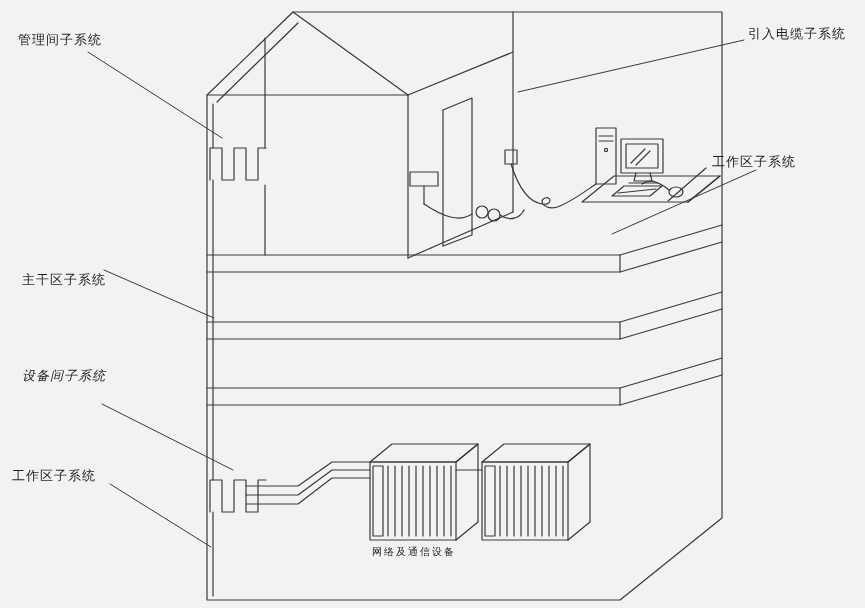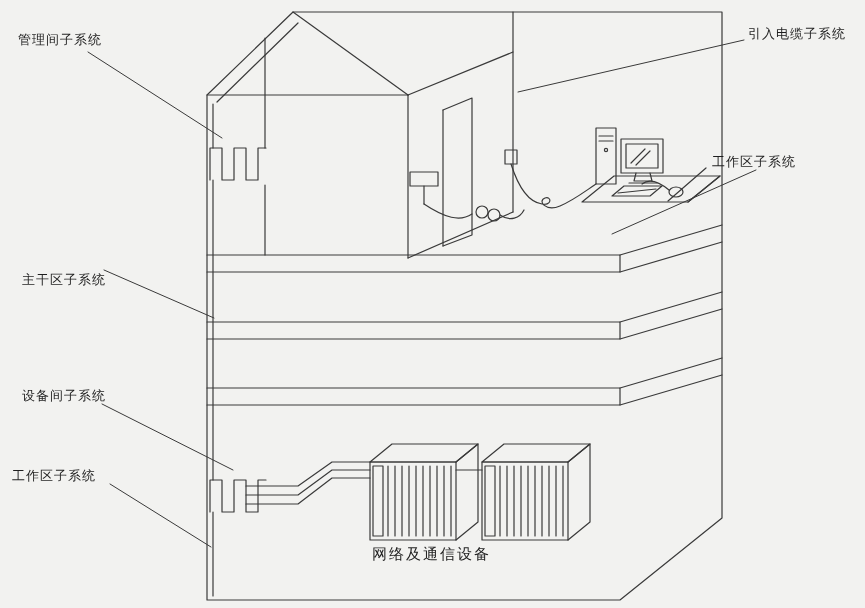--- a/index.html
+++ b/index.html
@@ -14,21 +14,21 @@
   .label{
     position:absolute;
     font-size:13px;
     color:#1f1f1f;
     letter-spacing:1px;
     white-space:nowrap;
     line-height:16px;
   }
   .caption{
     position:absolute;
-    font-size:15px;
+    font-size:10px;
     color:#1f1f1f;
     letter-spacing:2px;
     white-space:nowrap;
   }
 </style>
 </head>
 <body>
 
 <div class="stage">
 
@@ -173,17 +173,17 @@
       <path d="M104,270 L214,318"></path>
       <path d="M102,404 L233,470"></path>
       <path d="M110,484 L211,547"></path>
     </g>
   </svg>
 
   <div class="label" style="left:18px;top:32px;">管理间子系统</div>
   <div class="label" style="left:748px;top:26px;">引入电缆子系统</div>
   <div class="label" style="left:712px;top:154px;">工作区子系统</div>
   <div class="label" style="left:22px;top:272px;">主干区子系统</div>
-  <div class="label" style="left:22px;top:388px;">设备间子系统</div>
+  <div class="label" style="left:22px;top:368px;font-style:italic;">设备间子系统</div>
   <div class="label" style="left:12px;top:468px;">工作区子系统</div>
   <div class="caption" style="left:372px;top:545px;">网络及通信设备</div>
 
 </div>
 
 </body></html>

